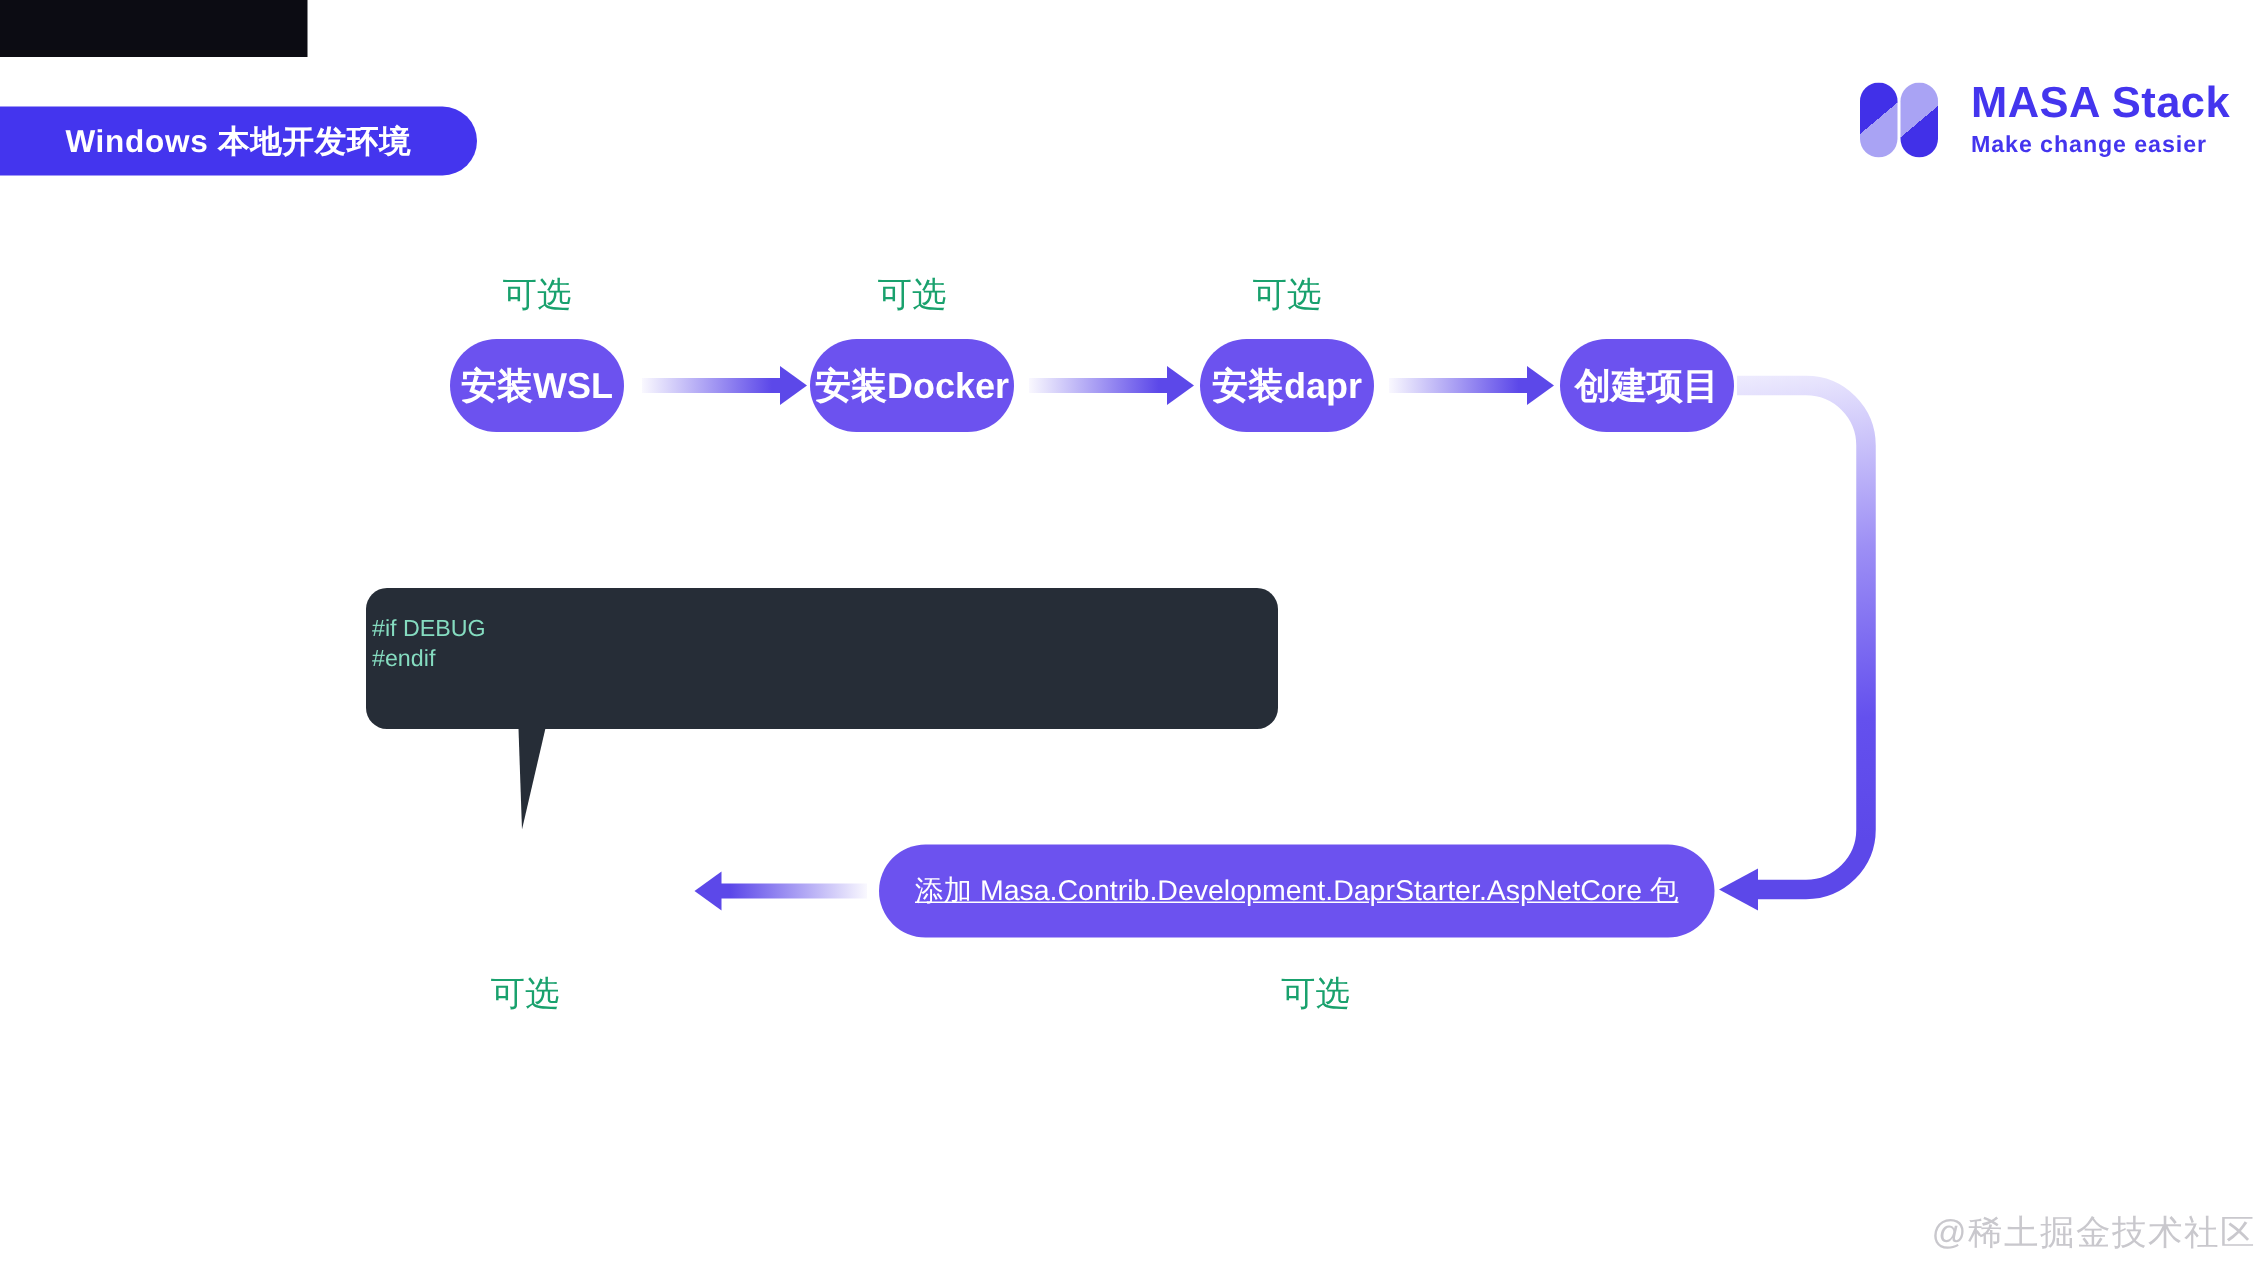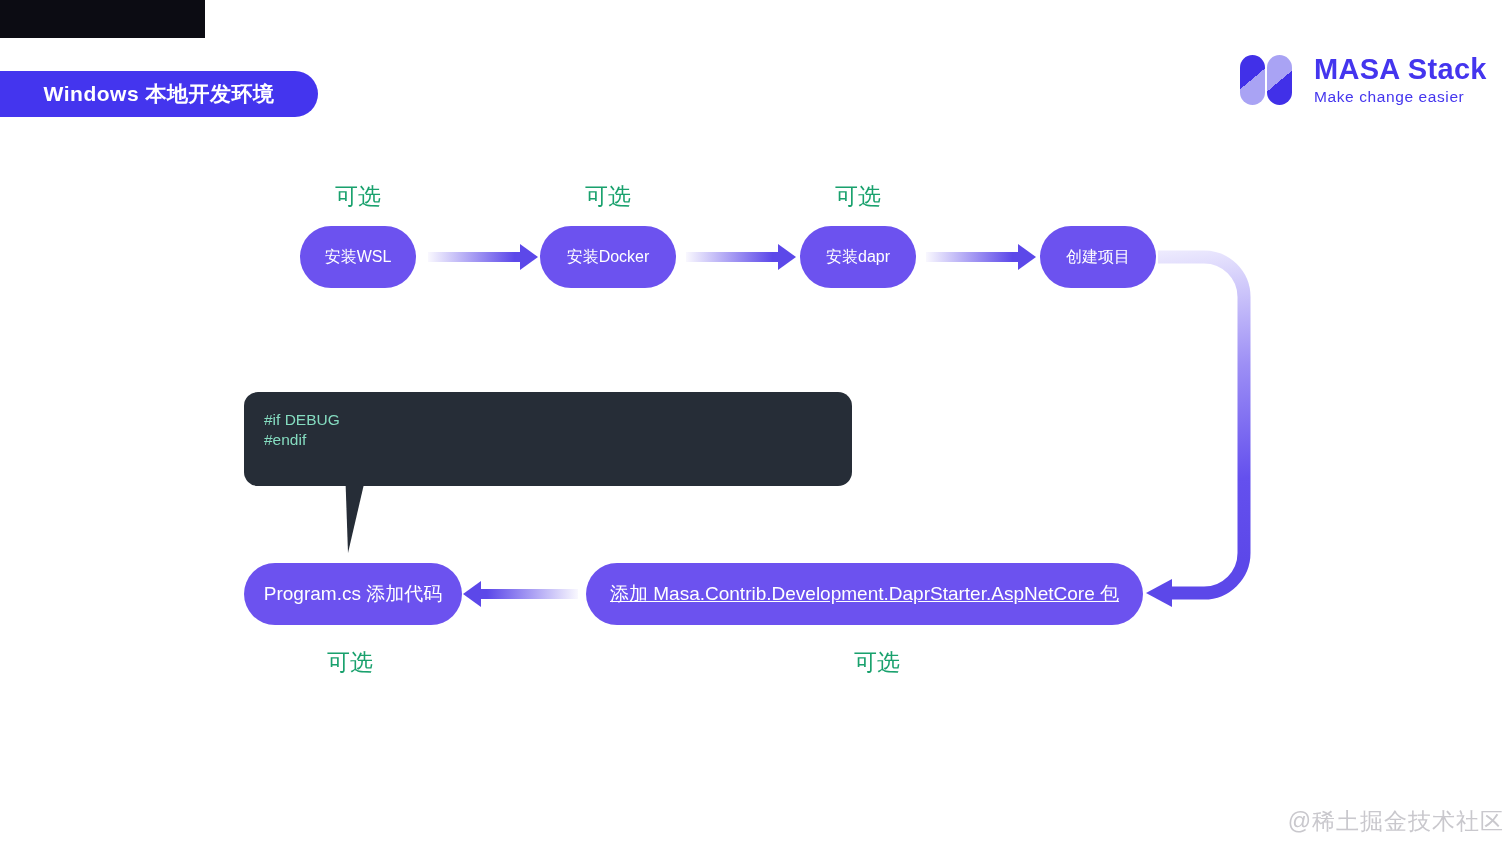--- a/index.html
+++ b/index.html
@@ -21,42 +21,42 @@
 
   .corner-block{position:absolute;left:0;top:0;width:205px;height:38px;background:#0C0C13;}
 
   .banner{position:absolute;left:0;top:71px;width:318px;height:46px;background:var(--banner-bg);
     border-radius:0 23px 23px 0;display:flex;align-items:center;justify-content:center;}
   .banner span{color:#ffffff;font-size:21px;font-weight:700;letter-spacing:.5px;}
 
   .brand{position:absolute;left:1240px;top:55px;display:flex;align-items:center;gap:22px;}
   .brand-text{display:flex;flex-direction:column;line-height:1;}
   .brand-name{color:var(--brand-text);font-size:29px;font-weight:800;letter-spacing:.3px;}
-  .brand-tagline{color:var(--brand-text);font-size:15.5px;font-weight:400;margin-top:5px;letter-spacing:.6px;}
+  .brand-tagline{color:var(--brand-text);font-size:15.5px;font-weight:700;margin-top:5px;letter-spacing:.6px;}
 
   .optional{position:absolute;transform:translateX(-50%);color:var(--optional-green);
     font-size:23px;font-weight:500;white-space:nowrap;}
 
   .pill{position:absolute;height:62px;background:var(--pill-bg);border-radius:31px;
     display:flex;align-items:center;justify-content:center;color:#ffffff;white-space:nowrap;}
-  .pill.row1{top:226px;font-size:16px;}
+  .pill.row1{top:226px;font-size:24px;font-weight:bold;}
   .pill.row2{top:563px;font-size:19px;}
 
   .arrow{position:absolute;height:26px;}
   .arrow .shaft{position:absolute;top:8px;height:10px;}
   .arrow.right .shaft{left:0;right:16px;background:linear-gradient(to right,rgba(108,82,239,0.04),var(--arrow) 92%);}
   .arrow.left  .shaft{left:16px;right:0;background:linear-gradient(to left,rgba(108,82,239,0.04),var(--arrow) 92%);}
   .arrow .head{position:absolute;width:0;height:0;top:0;}
   .arrow.right .head{right:0;border-top:13px solid transparent;border-bottom:13px solid transparent;border-left:18px solid var(--arrow);}
   .arrow.left  .head{left:0;border-top:13px solid transparent;border-bottom:13px solid transparent;border-right:18px solid var(--arrow);}
 
   .connector-svg{position:absolute;left:0;top:0;width:1512px;height:851px;pointer-events:none;}
 
   .code-box{position:absolute;left:244px;top:392px;width:608px;height:94px;background:var(--code-bg);
-    border-radius:14px;padding:18px 20px;}
+    border-radius:14px;padding:18px 4px;}
   .code-box .line{color:var(--code-text);font-size:15.5px;line-height:19.5px;white-space:pre;}
   .code-tail{position:absolute;left:344px;top:484px;width:20px;height:69px;background:var(--code-bg);
     clip-path:polygon(8% 0,100% 0,20% 100%);}
 
   .watermark{position:absolute;right:8px;top:806px;color:var(--watermark);font-size:23px;letter-spacing:1px;}
 </style>
 </head>
 <body>
 
 <div class="canvas">
@@ -130,23 +130,20 @@
     <path d="M 1158 257 L 1204 257 A 40 40 0 0 1 1244 297 L 1244 553 A 40 40 0 0 1 1204 593 L 1172 593" fill="none" stroke="url(#connGrad)" stroke-width="13"></path>
     <polygon points="1146,593 1172,579 1172,607" fill="#5C48E9"></polygon>
   </svg>
 
   <div class="code-box">
     <div class="line">#if DEBUG</div>
     <div class="line">#endif</div>
   </div>
   <div class="code-tail"></div>
 
-  <div class="pill row2" style="left:244px;width:218px;">
-    <span>Program.cs 添加代码</span>
-  </div>
   <div class="pill row2" style="left:586px;width:557px;text-decoration:underline;">
     <span>添加 Masa.Contrib.Development.DaprStarter.AspNetCore 包</span>
   </div>
 
   <div class="arrow left" style="left:463px;top:581px;width:115px;">
     <div class="shaft"></div>
       <div class="head"></div>
   </div>
 
   <span class="optional" style="left:350px;top:647px;">可选</span>

